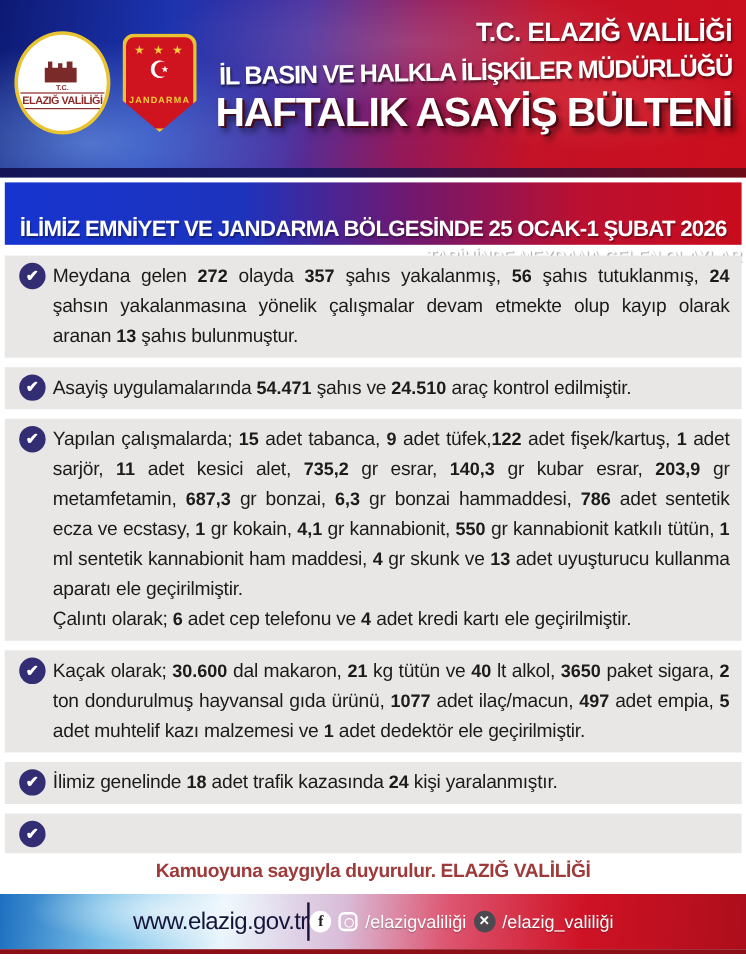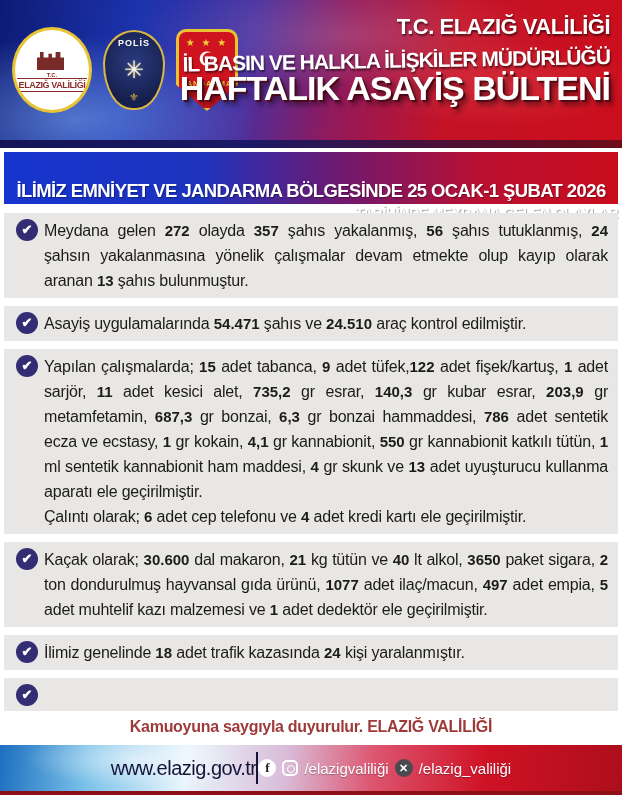--- a/index.html
+++ b/index.html
@@ -73,21 +73,21 @@
   .ht1 {
     font-size: 22px; font-weight: bold; letter-spacing: -0.5px;
     text-shadow: 1px 2px 2px rgba(0,0,0,0.55);
   }
   .ht2 {
     font-size: 21px; font-weight: bold; letter-spacing: -1px; margin-top: 5px; white-space: nowrap;
     transform: rotate(-1deg); transform-origin: right center;
     text-shadow: 1px 2px 2px rgba(0,0,0,0.55);
   }
   .ht3 {
-    font-size: 34px; font-weight: bold; letter-spacing: -1px; white-space: nowrap;
+    font-size: 34px; font-weight: bold; letter-spacing: -1px; margin-top: 6px; white-space: nowrap;
     text-shadow: 2px 2px 0 rgba(70,8,18,0.85), 4px 5px 5px rgba(0,0,0,0.5);
   }
 
   
   .banner {
     margin: 4px 4px 0 4px; height: 52px;
     background: linear-gradient(90deg, #1634cf 0%, #1d33bd 32%, #70186f 55%, #bb1030 78%, #c90c1d 100%);
     color: #ffffff; text-align: center; font-weight: bold;
     display: flex; flex-direction: column; justify-content: center;
     text-shadow: 1px 1px 1px rgba(0,0,0,0.35);
@@ -151,27 +151,20 @@
 <body>
 
 <div class="header">
   <div class="logo-row">
     <div class="logo-valilik">
       <div class="castle">
           <div class="keep"></div>
         </div>
       <div class="valilik-tc">T.C.</div>
       <div class="valilik-label">ELAZIĞ VALİLİĞİ</div>
-    </div>
-    <div class="logo-polis">
-      <div class="polis-oval">
-        <div class="polis-text">POLİS</div>
-        <div class="polis-star">✳</div>
-        <div class="polis-eagle">⚜</div>
-      </div>
     </div>
     <div class="logo-jandarma">
       <div class="jandarma-stars">★ ★ ★</div>
       <div class="jandarma-crescent">☪</div>
       <div class="jandarma-label">JANDARMA</div>
     </div>
   </div>
   <div class="header-titles">
     <div class="ht1">T.C. ELAZIĞ VALİLİĞİ</div>
     <div class="ht2">İL BASIN VE HALKLA İLİŞKİLER MÜDÜRLÜĞÜ</div>

